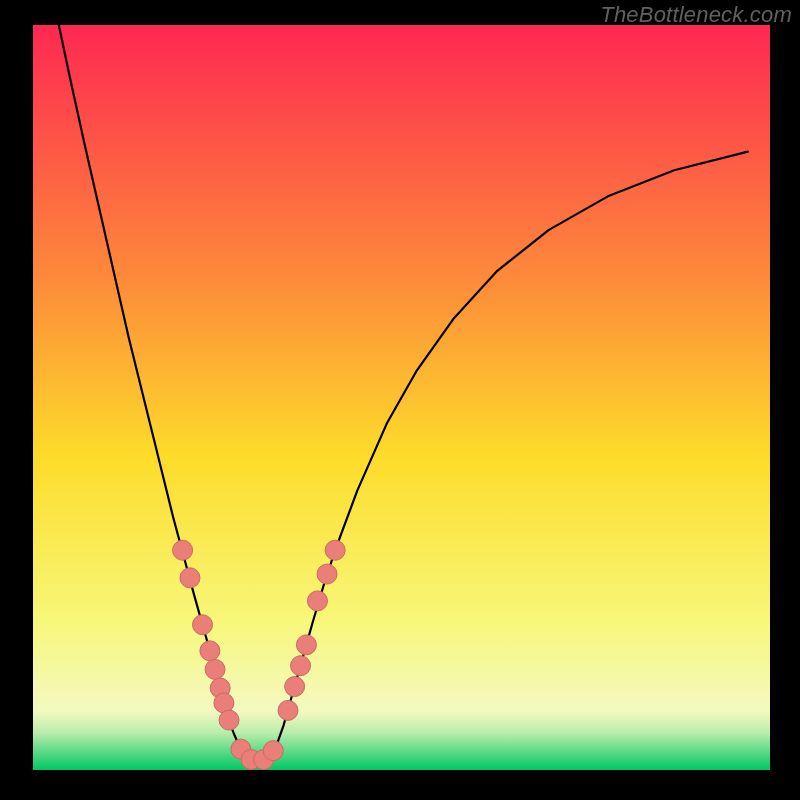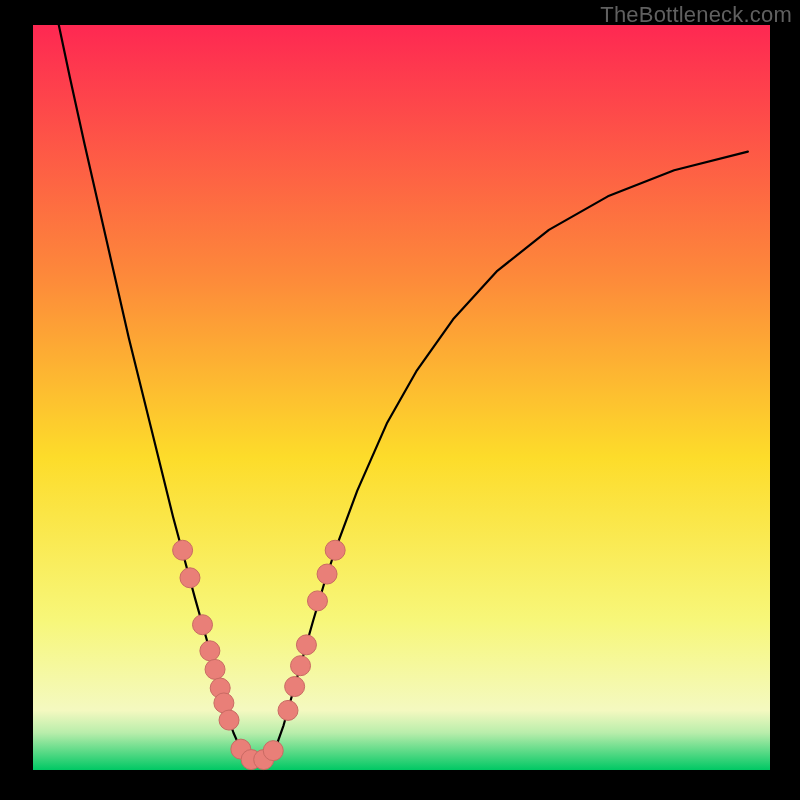--- a/index.html
+++ b/index.html
@@ -9,20 +9,21 @@
     height: 800px;
     background: #000;
     overflow: hidden;
     font-family: Arial, Helvetica, sans-serif;
   }
   .stage {
     position: relative;
     width: 800px;
     height: 708px;
     background: #000;
+    font-style: italic;
   }
   .watermark {
     position: absolute;
     top: 2px;
     right: 8px;
     color: #606060;
     font-size: 22px;
     font-weight: 500;
     letter-spacing: 0.2px;
     z-index: 4;

